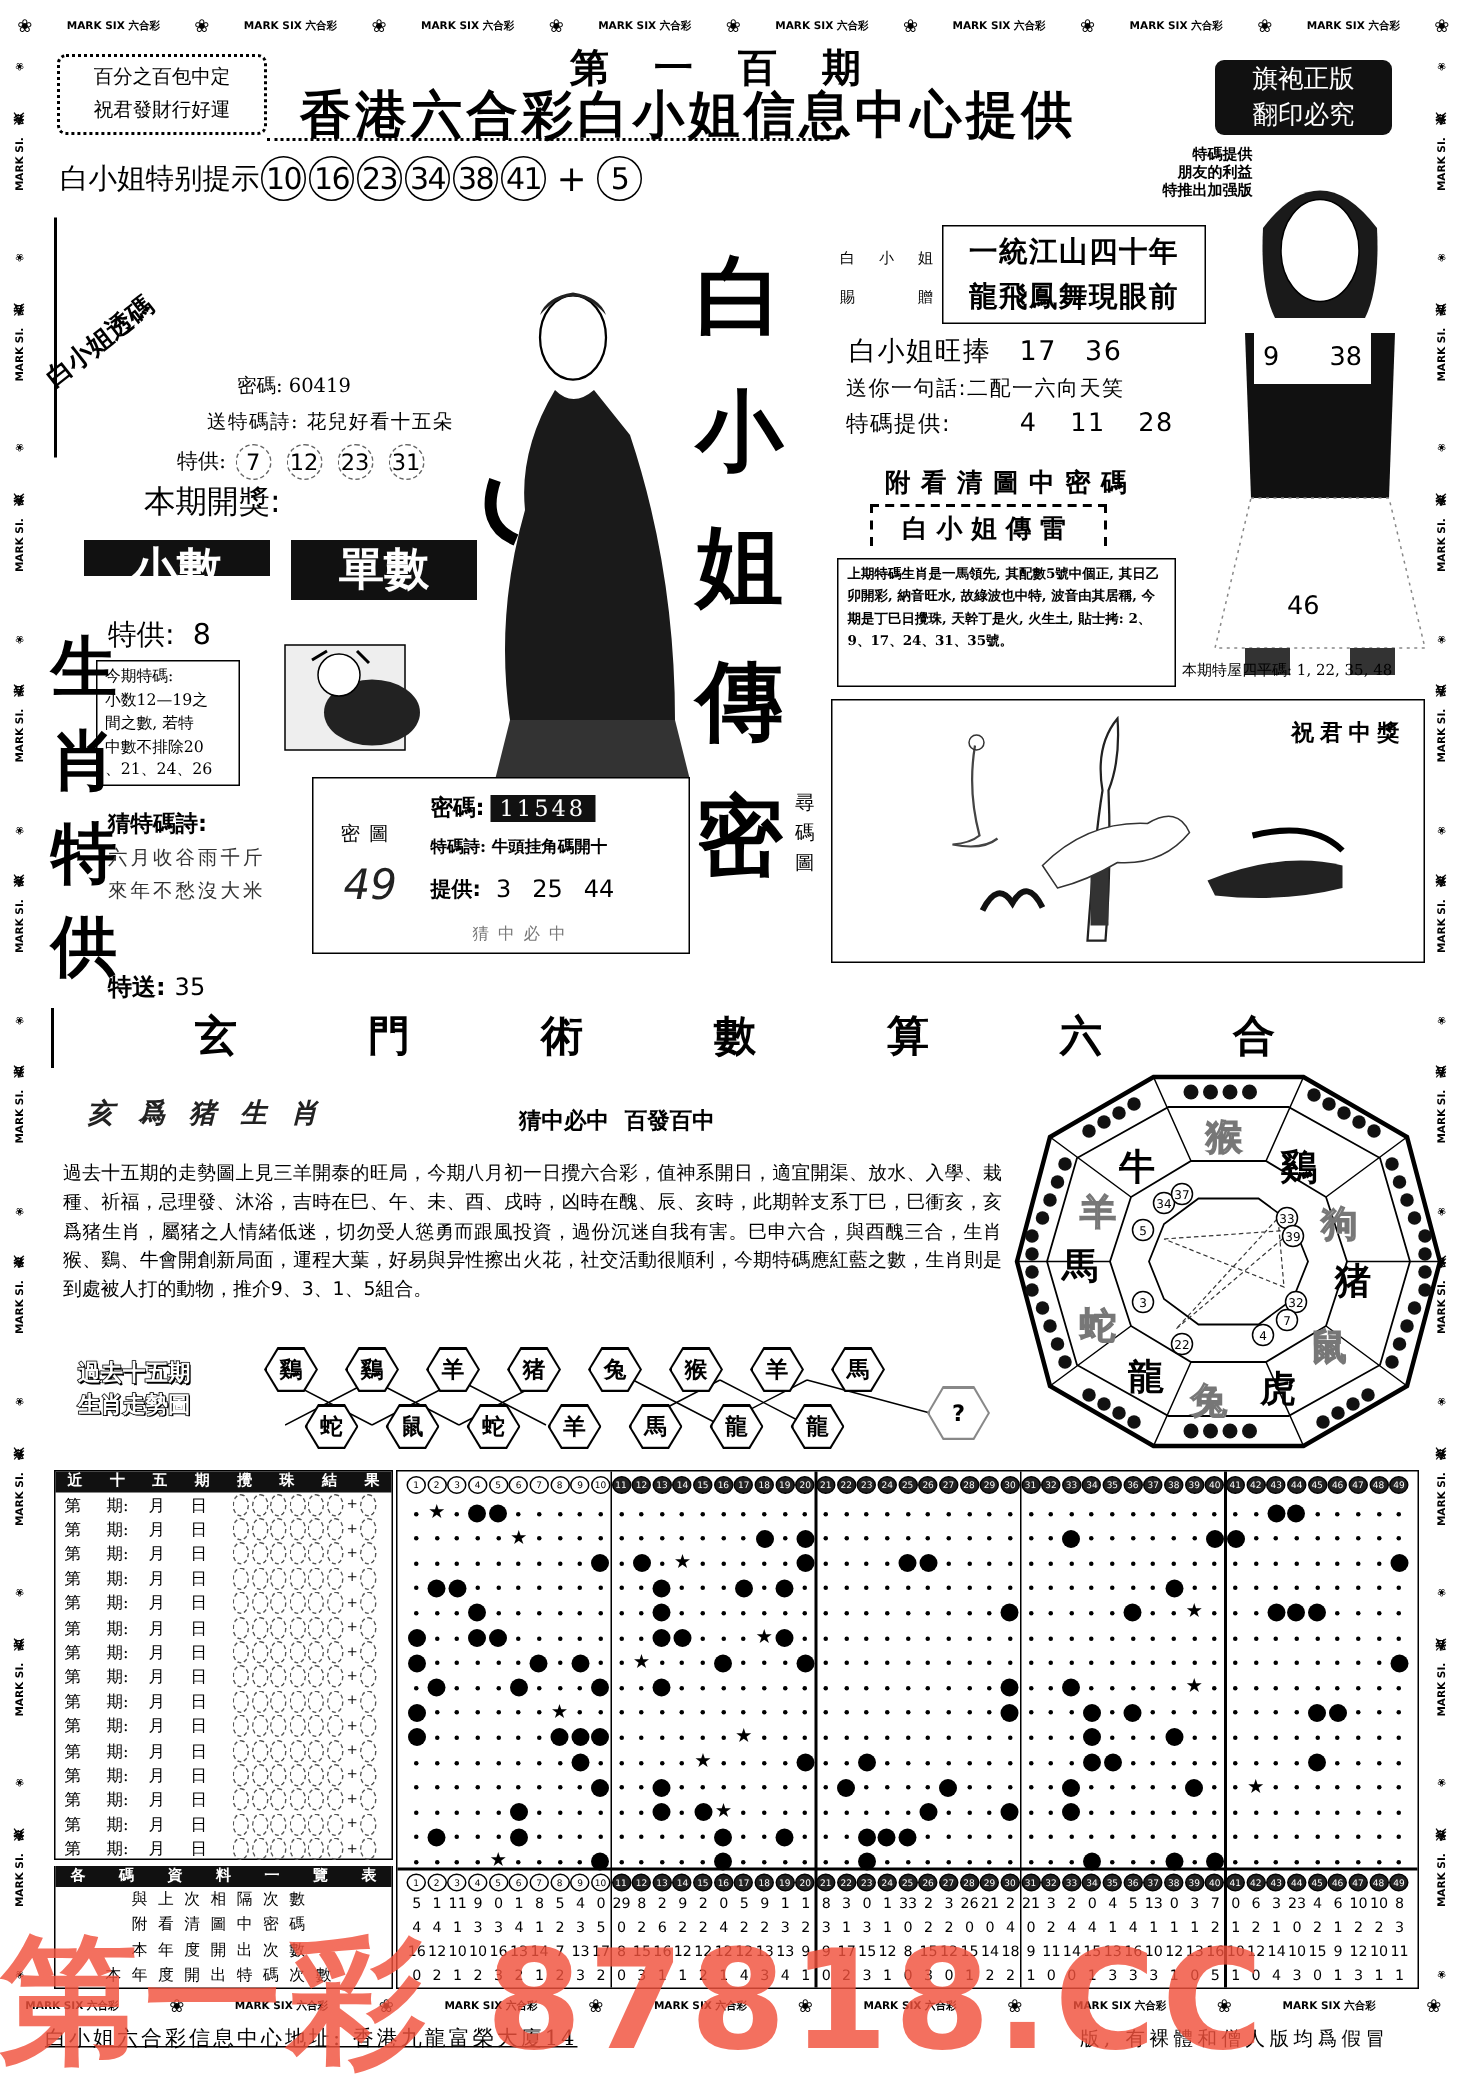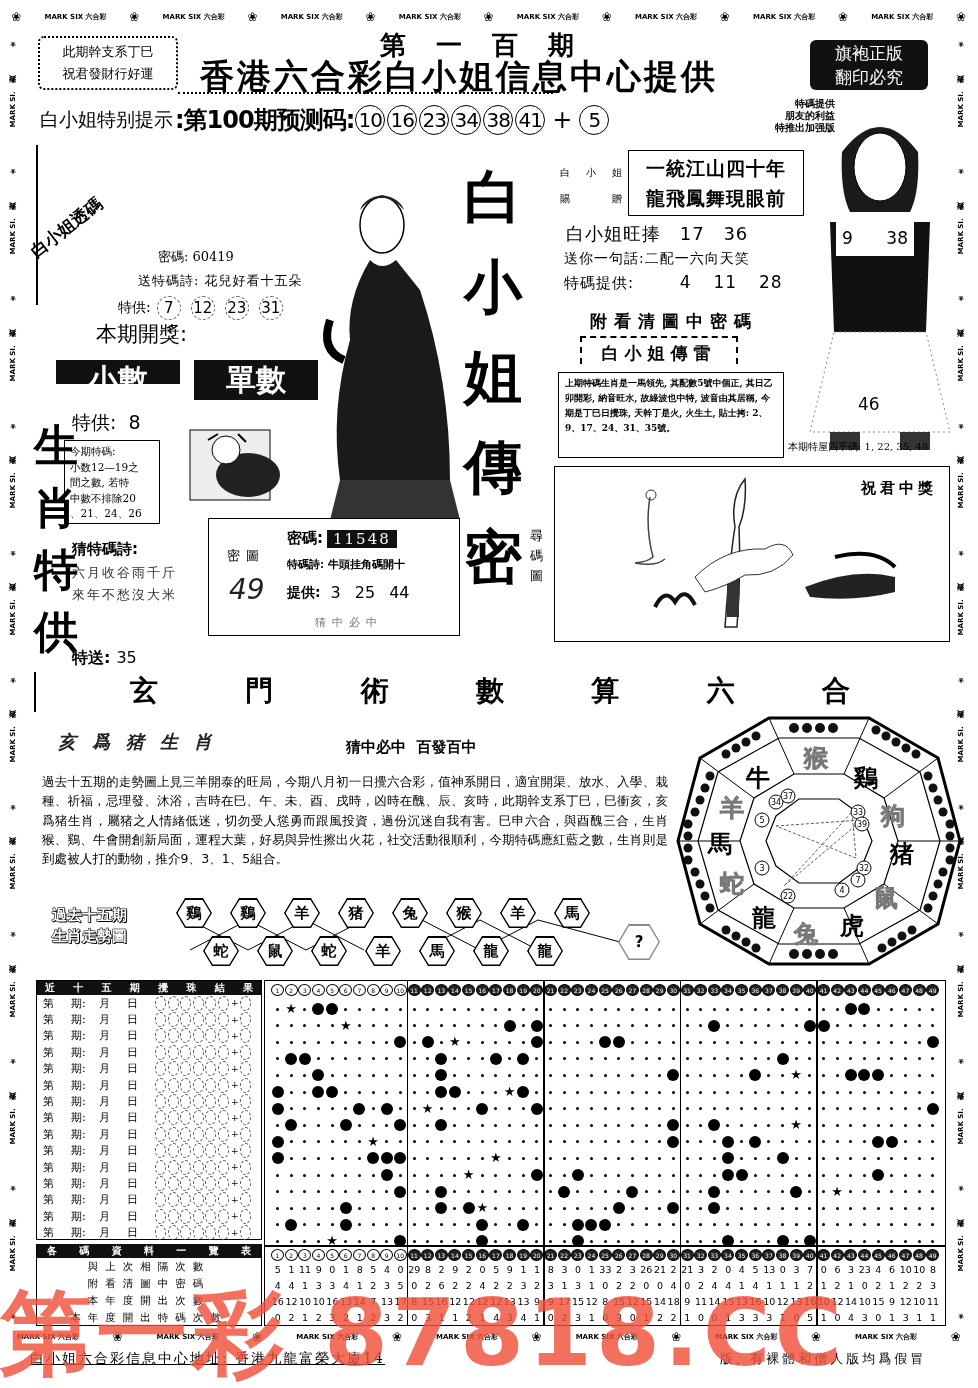--- a/index.html
+++ b/index.html
@@ -195,34 +195,33 @@
   <span class="flower">❀</span>
     <span>MARK SI. 六合彩</span>
   <span class="flower">❀</span>
     <span>MARK SI. 六合彩</span>
   <span class="flower">❀</span>
     <span>MARK SI. 六合彩</span>
   <span class="flower">❀</span>
 </div>
 
 <div class="abs slogan-box">
-  <div>此期幹支系丁巳</div>
+  <div>百分之百包中定</div>
   <div>祝君發財行好運</div>
 </div>
 <div class="abs issue-title">第一百期</div>
 <div class="abs main-title">香港六合彩白小姐信息中心提供</div>
 <div class="abs title-underline"></div>
 <div class="abs stamp">
   <div>旗袍正版</div>
   <div>翻印必究</div>
 </div>
 
 <div class="abs predict-row">
   <span class="predict-label">白小姐特别提示</span>
-  <span class="predict-title">:第100期预测码:</span>
   <span class="ball">10</span>
   <span class="ball">16</span>
   <span class="ball">23</span>
   <span class="ball">34</span>
   <span class="ball">38</span>
   <span class="ball">41</span>
   <span class="plus">+</span>
   <span class="ball">5</span>
 </div>
 <div class="abs promo-note">

